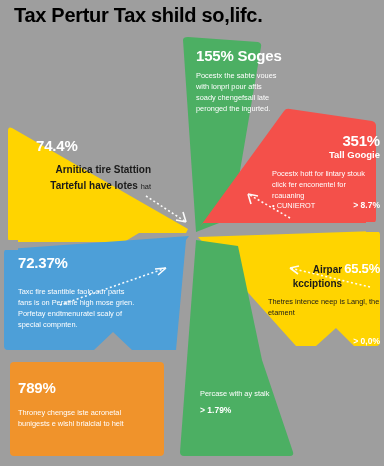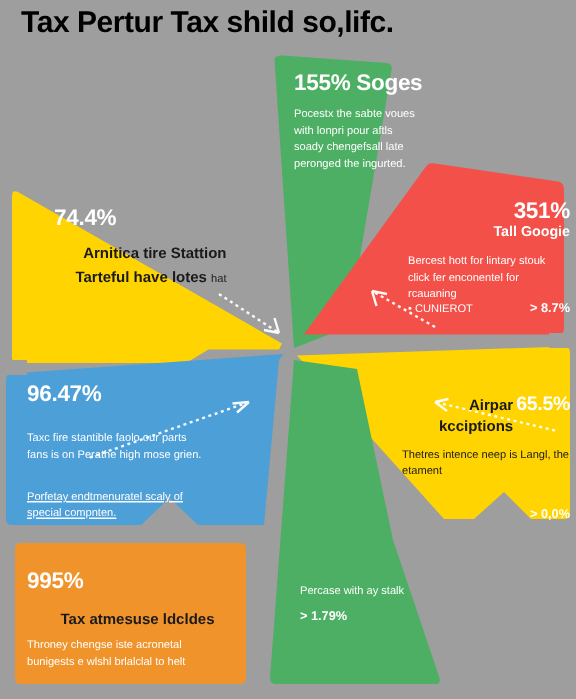--- a/index.html
+++ b/index.html
@@ -81,21 +81,21 @@
 
   
   #yellow-left-box { left: 36px; top: 138px; width: 115px; }
   #yellow-left-box .pct-big { margin-bottom: 8px; }
   #yellow-left-box .head { margin-bottom: 3px; }
   #yellow-left-box .head .thin { font-weight: normal; font-size: 7.4px; }
 
   
   #blue-box { left: 18px; top: 255px; width: 120px; }
   #blue-box .pct-big { margin-bottom: 14px; }
-  #blue-box .body + .body { margin-top: 17px; text-decoration: underline; }
+  #blue-box .body + .body { margin-top: 0; }
 
   
   #yellow-right-box { left: 268px; top: 262px; width: 112px; text-align: left; }
   #yellow-right-head { display: flex; align-items: baseline; justify-content: flex-start; gap: 2px; }
   #yellow-right-head .pct-big { color: #ffffff; font-size: 13px; }
   #yellow-right-box .body { margin-top: 6px; }
   #yellow-right-box .delta { display: block; text-align: right; margin-top: 18px; color: #ffffff; }
 
   
   #orange-box { left: 18px; top: 380px; width: 125px; }
@@ -152,54 +152,53 @@
   <div id="title">Tax  Pertur Tax shild so,lifc.</div>
 
   <div class="lbl" id="green-top-box">
     <div class="pct-big w">155% Soges</div>
     <div class="body w">Pocestx the sabte voues with lonpri pour aftls soady chengefsall late peronged the ingurted.</div>
   </div>
 
   <div class="lbl" id="red-box">
     <div class="pct-big w">351%</div>
     <div class="head w">Tall Googie</div>
-    <div class="body w">Bercest hott for lintary stouk click fer enconentel for rcauaning</div>
+    <div class="body w">Pocestx hott for lintary stouk click fer enconentel for rcauaning</div>
     <div id="red-row">
       <span class="src w">• CUNIEROT</span>
       <span class="delta w">&gt; 8.7%</span>
     </div>
   </div>
 
   <div class="lbl" id="yellow-left-box">
     <div class="pct-big w">74.4%</div>
     <div class="head k">Arnitica tire Stattion</div>
     <div class="head k">
       <span>Tarteful have lotes</span>
       <span class="thin">hat</span>
     </div>
   </div>
 
   <div class="lbl" id="blue-box">
-    <div class="pct-big w">96.47%</div>
+    <div class="pct-big w">72.37%</div>
     <div class="body w">Taxc fire stantible faolo our parts fans is on Perathe high mose grien.</div>
     <div class="body w">Porfetay endtmenuratel scaly of special compnten.</div>
   </div>
 
   <div class="lbl" id="yellow-right-box">
     <div id="yellow-right-head">
       <span class="head k">Airpar kcciptions</span>
       <span class="pct-big">65.5%</span>
     </div>
     <div class="body k">Thetres intence neep is Langl, the etament</div>
     <span class="delta">&gt; 0,0%</span>
   </div>
 
   <div class="lbl" id="orange-box">
-    <div class="pct-big w">995%</div>
-    <div class="head k">Tax atmesuse ldcldes</div>
+    <div class="pct-big w">789%</div>
     <div class="body w">Throney chengse iste acronetal bunigests e wlshl brlalclal to helt</div>
   </div>
 
   <div class="lbl" id="green-bottom-box">
     <div class="body w">Percase with ay stalk</div>
     <span class="delta w">&gt; 1.79%</span>
   </div>
 
 </div>
 

